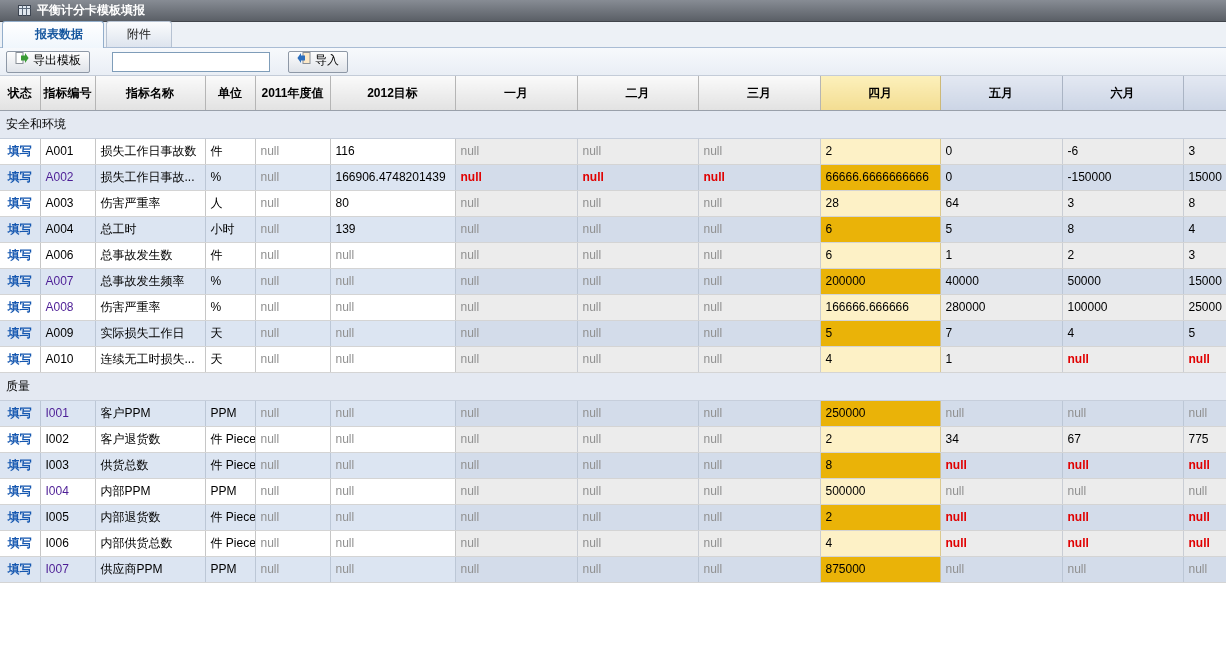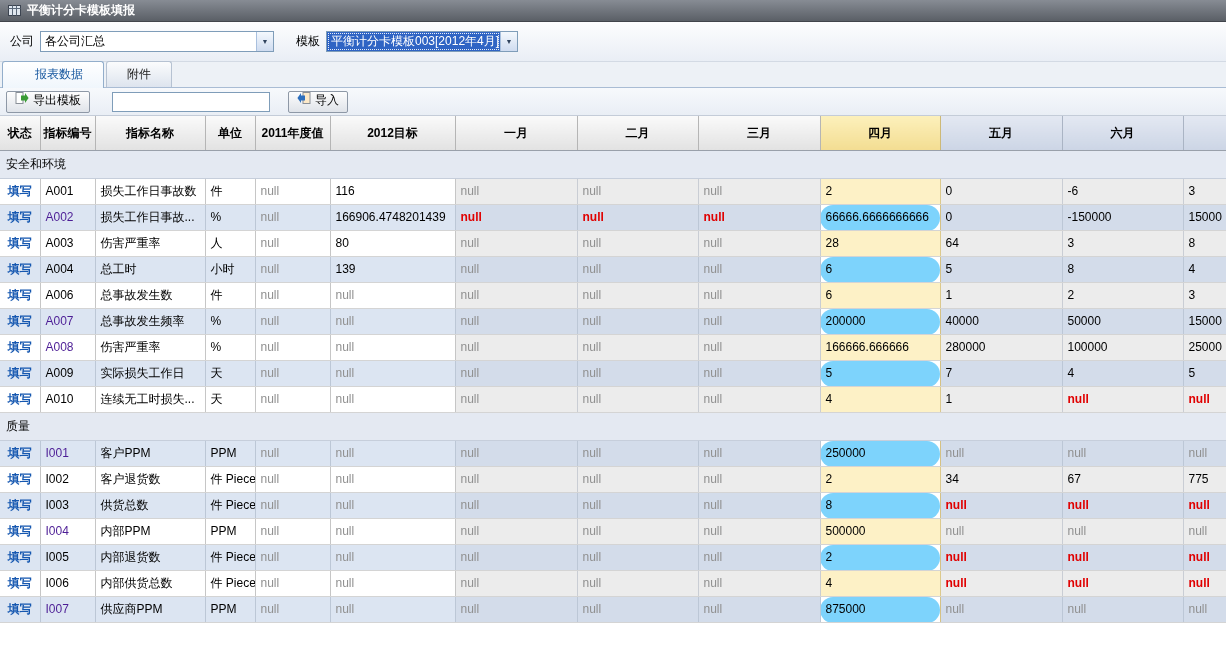--- a/index.html
+++ b/index.html
@@ -2,40 +2,40 @@
 <html><head>
 <meta charset="utf-8">
 <style>
   * { box-sizing: border-box; margin: 0; padding: 0; }
   html,body { width:1226px; height:647px; overflow:hidden; }
   body { font-family:"Liberation Sans","DejaVu Sans",sans-serif; font-size:12px; background:#fff; }
   #root { width:1226px; height:647px; overflow:hidden; position:relative; background:#fff; }
 
   
   .titlebar { height:22px; background:linear-gradient(#878c94,#5a5f66); border-bottom:1px solid #41454b;
-              display:flex; align-items:center; padding-left:8px; color:#fff; font-weight:bold; }
+              display:flex; align-items:center; padding-left:18px; color:#fff; font-weight:bold; }
   .titlebar .ticon { display:inline-flex; margin-right:6px; }
 
   
   .filterbar { height:40px; background:linear-gradient(#fdfdfe,#e9eef5); border-bottom:1px solid #d3dae4;
                display:flex; align-items:center; padding-left:10px; }
   .filterbar label { margin-right:6px; color:#000; }
   .combo { display:inline-flex; align-items:stretch; height:21px; border:1px solid #7f9db9; background:#fff; }
   .combo .txt { padding:0 4px; line-height:19px; flex:1; white-space:nowrap; overflow:hidden; }
   .combo .btn { width:17px; background:linear-gradient(#f4f8fd,#cfdcf0); border-left:1px solid #a9c0de;
                 display:flex; align-items:center; justify-content:center; font-size:7px; color:#30435e; cursor:pointer; }
   .combo.company { width:234px; margin-right:22px; }
   .combo.template { width:192px; }
   .combo.sel .txt { background:#2f64c4; color:#fff; outline:1px dotted #e8edf7; outline-offset:-2px; }
 
   
   .tabstrip { height:26px; background:#edf1f6; border-bottom:1px solid #a9bcd4; display:flex; align-items:flex-end; padding-left:2px; }
   .tab { padding:4px 20px; margin-right:2px; border:1px solid #b6c2d2; border-bottom:none;
          border-radius:3px 3px 0 0; background:linear-gradient(#fbfcfd,#dde4ee); color:#222; cursor:pointer; }
-  .tab.active { background:linear-gradient(#ffffff,#f0f6fc); border-color:#93aecb; color:#15569e; font-weight:normal;
+  .tab.active { background:linear-gradient(#ffffff,#f0f6fc); border-color:#93aecb; color:#15569e; font-weight:bold;
                 position:relative; top:1px; padding-bottom:5px;padding-left:32px; }
 
   
   .actionbar { height:28px; background:linear-gradient(#f7f9fc,#e9eef5); border-bottom:1px solid #c4ccd8;
                display:flex; align-items:center; padding-left:6px; gap:8px; }
   .ubtn { display:inline-flex; align-items:flex-start; gap:4px; height:22px; padding:0 8px; font-size:12px;
           border:1px solid #8e98a6; border-radius:2px; background:linear-gradient(#fdfdfd,#dfe3e9); cursor:pointer;
           font-family:inherit; }
   .file-input { width:158px; height:20px; border:1px solid #7f9db9; padding:0 3px; font-size:12px; margin-left:14px; font-family:inherit; }
   .imp { margin-left:10px; }
@@ -47,21 +47,21 @@
                   font-weight:bold; padding:10px 3px; line-height:14px; text-align:center; white-space:nowrap; overflow:hidden; }
   table.grid th.h-late { background:linear-gradient(#e3e8f2,#ccd5e5); border-right-color:#aab4c4; }
   table.grid th.h-april { background:linear-gradient(#fcf0bb,#f3dd92); border-right-color:#cdb977; }
   table.grid td { border-right:1px solid #c6c6c6; border-bottom:1px solid #d4d4d4; padding:6px 5px; line-height:13px;
                   white-space:nowrap; overflow:hidden; vertical-align:middle; }
   tr.odd  td { background:#ffffff; }
   tr.odd  td.c-month { background:#ececec; border-right-color:#c9cdd4; }
   tr.odd  td.april { background:#fdf1c6; border-right-color:#dcc98c; }
   tr.even td { background:#dce5f2; border-right-color:#bcc7d6; }
   tr.even td.c-month { background:#d3dcea; }
-  tr.even td.april { background:#7dd3fc; border-right-color:#d5c184;border-radius:13px; }
+  tr.even td.april { background:#eab308; border-right-color:#d5c184; }
   tr.group-row td { background:#e4e9f2; border-bottom:1px solid #c6cedb; border-right:none; padding:7px 6px; }
   .c-status { text-align:center; }
   .fill-link { color:#1557b0; font-weight:bold; cursor:pointer; }
   .red-code { color:#4c1d95; }
   .null-val { color:#909090; }
   .red-val { color:#e00000; font-weight:bold; }
   .c-unit { white-space:pre-line; }
 </style>
 </head>
 <body>
@@ -73,32 +73,20 @@
       <svg width="13" height="11" viewBox="0 0 13 11">
           <rect x="0.5" y="0.5" width="12" height="10" fill="#dfe6ee" stroke="#3c4450"></rect>
           <line x1="0.5" y1="3.5" x2="12.5" y2="3.5" stroke="#5a6878"></line>
           <line x1="4.5" y1="0.5" x2="4.5" y2="10.5" stroke="#5a6878"></line>
           <line x1="8.5" y1="0.5" x2="8.5" y2="10.5" stroke="#5a6878"></line>
         </svg>
     </span>
     <span>平衡计分卡模板填报</span>
   </div>
 
-  <div class="filterbar">
-    <label>公司</label>
-    <div class="combo company">
-      <span class="txt">各公司汇总</span>
-      <span class="btn">▼</span>
-    </div>
-    <label>模板</label>
-    <div class="combo template sel">
-      <span class="txt">平衡计分卡模板003[2012年4月]</span>
-      <span class="btn">▼</span>
-    </div>
-  </div>
 
   <div class="tabstrip">
     <div class="tab active"><span>报表数据</span></div>
     <div class="tab"><span>附件</span></div>
   </div>
 
   <div class="actionbar">
     <button class="ubtn">
       <span><svg width="14" height="12" viewBox="0 0 14 12">
             <rect x="1" y="0.5" width="7" height="11" fill="#fff" stroke="#8a9098"></rect>

